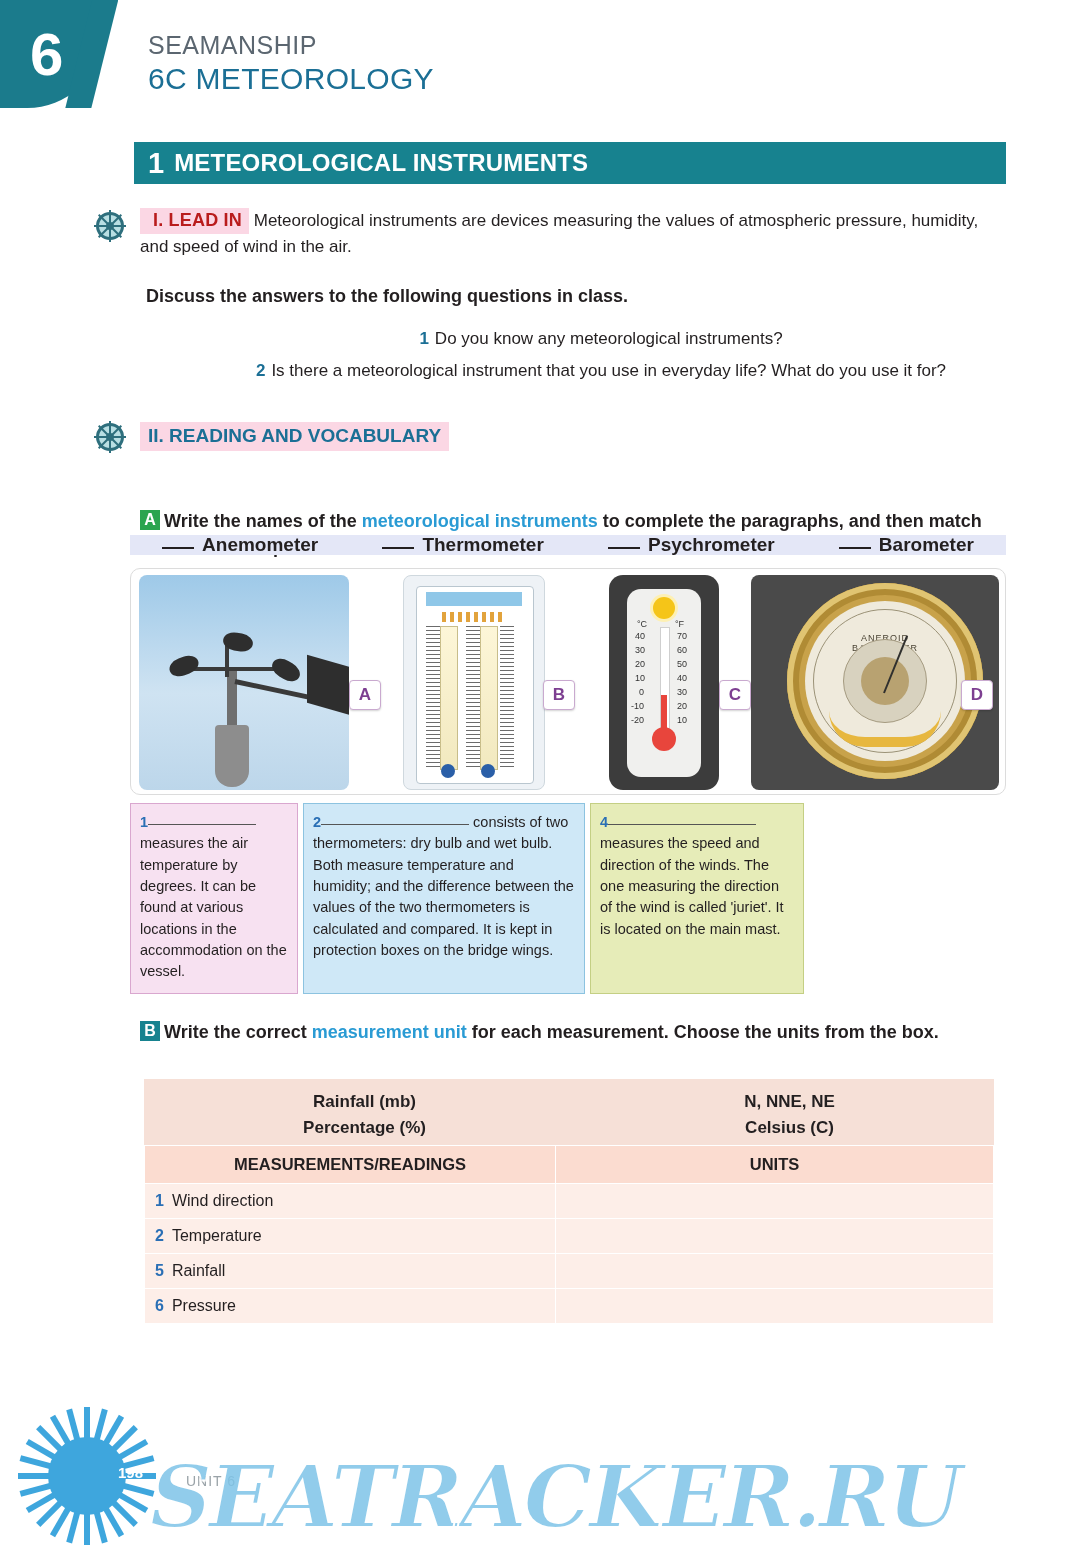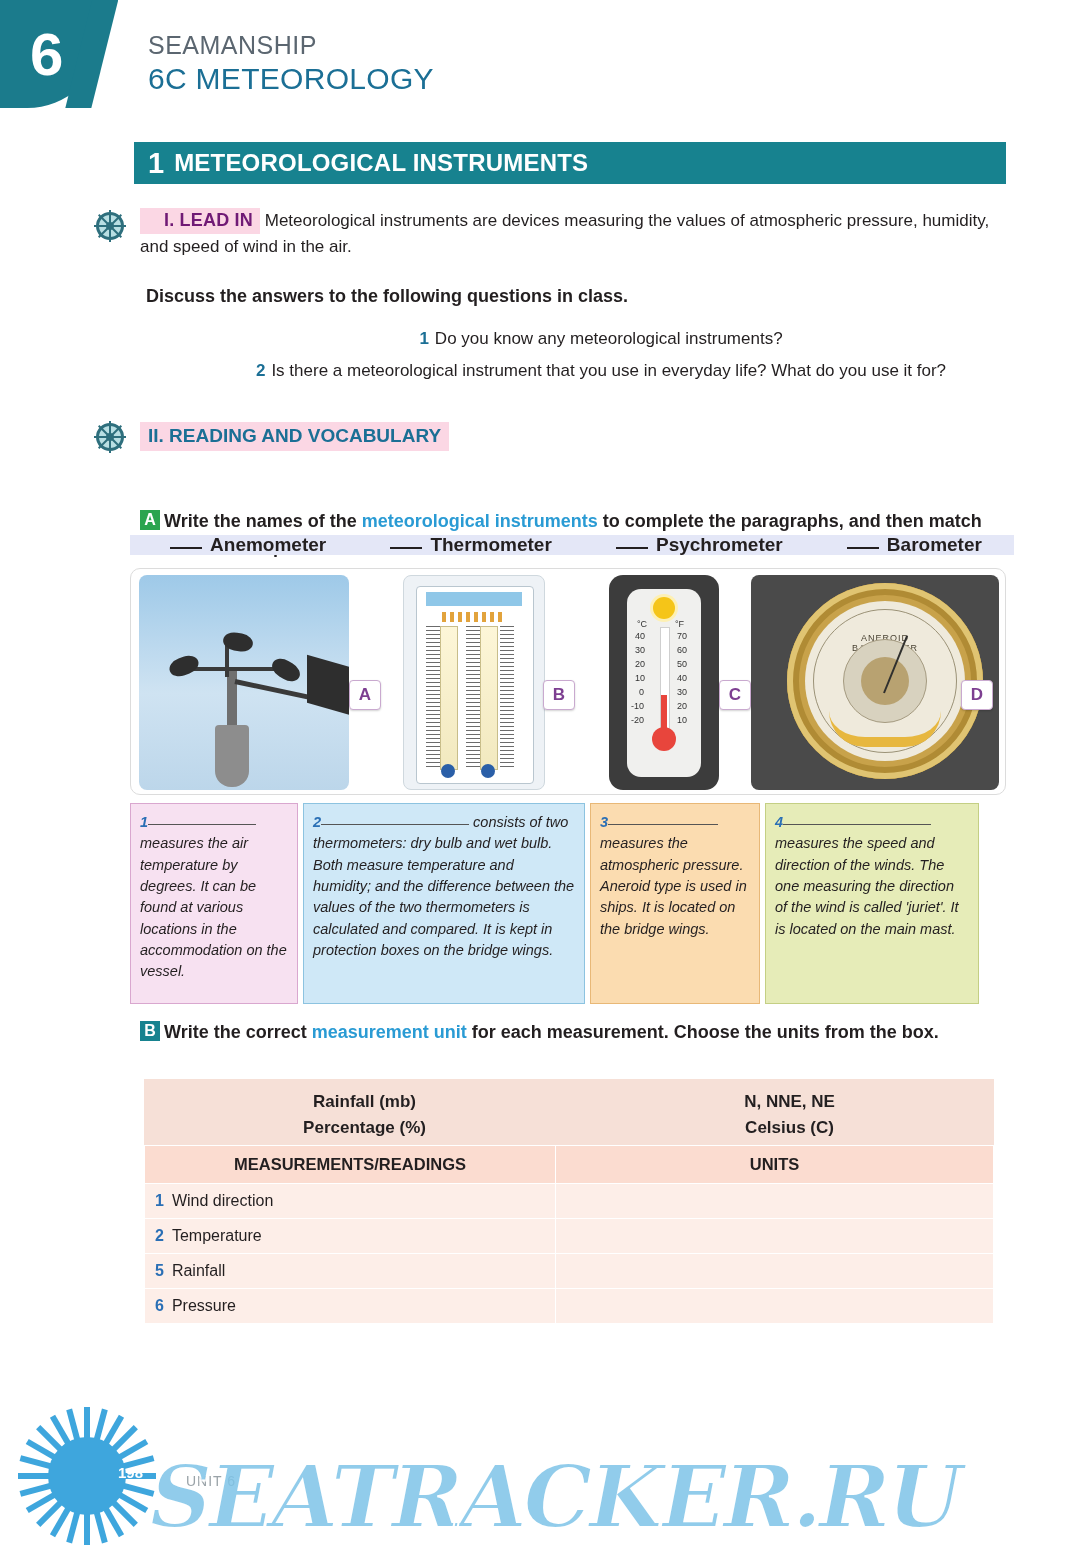--- a/index.html
+++ b/index.html
@@ -136,24 +136,24 @@
 
   .leadin {
     position: absolute;
     left: 140px;
     top: 208px;
     width: 860px;
   }
   .tag-pink {
     display: inline-block;
     background: #fbd7e4;
-    color: #701a75;
+    color: #b91c1c;
     font-weight: bold;
     font-size: 18px;
-    padding: 2px 7px 3px 24px;
+    padding: 2px 7px 3px 13px;
     letter-spacing: 0.2px;
   }
   .leadin .body {
     font-size: 17px;
     line-height: 1.55;
     color: #231f20;
   }
   .discuss {
     position: absolute;
     left: 146px;
@@ -228,21 +228,20 @@
     left: 130px;
     top: 535px;
     width: 876px;
     height: 20px;
     background: #e4e7f7;
     display: flex;
     align-items: center;
     justify-content: space-around;
     font-size: 19px;
     font-weight: bold;
-    padding-left: 8px;
   }
   .names-strip .nm .blank {
     display: inline-block;
     border-bottom: 2px solid #231f20;
     width: 32px;
     margin-right: 8px;
     vertical-align: 2px;
   }
 
   
@@ -338,25 +337,24 @@
   .defs {
     position: absolute;
     left: 130px;
     top: 803px;
     width: 876px;
     display: flex;
     gap: 5px;
   }
   .def {
     box-sizing: border-box;
-    padding: 8px 9px 20px 9px;
+    padding: 8px 9px 10px 9px;
     font-size: 14.5px;
     line-height: 1.47;
     border: 1px solid #bdbdbd;
-    font-style: italic;
   }
   .def .n { color: #2a6fb5; font-weight: bold; }
   .def .blank {
     display: inline-block;
     border-bottom: 1px solid #555;
     vertical-align: 2px;
   }
   .def.d1 { width: 168px; background: #f7e1f1; border-color: #d9a7cf; }
   .def.d2 { width: 282px; background: #cfe8f7; border-color: #8cc3e0; }
   .def.d3 { width: 170px; background: #fbdcb0; border-color: #e8b877; }
@@ -600,24 +598,20 @@
 </div>
 
 <div class="defs">
   <div class="def d1">
     <span class="n">1</span><span class="blank" style="width:108px;"></span>
     <span>measures the air temperature by degrees. It can be found at various locations in the accommodation on the vessel.</span>
   </div>
   <div class="def d2">
     <span class="n">2</span><span class="blank" style="width:148px;"></span>
     <span>consists of two thermometers: dry bulb and wet bulb. Both measure temperature and humidity; and the difference between the values of the two thermometers is calculated and compared. It is kept in protection boxes on the bridge wings.</span>
-  </div>
-  <div class="def d3">
-    <span class="n">3</span><span class="blank" style="width:110px;"></span>
-    <span>measures the atmospheric pressure. Aneroid type is used in ships. It is located on the bridge wings.</span>
   </div>
   <div class="def d4">
     <span class="n">4</span><span class="blank" style="width:148px;"></span>
     <span>measures the speed and direction of the winds. The one measuring the direction of the wind is called 'juriet'. It is located on the main mast.</span>
   </div>
 </div>
 
 <div class="task" id="taskB">
   <span class="letter teal">B</span><span class="text"><span>Write the correct </span><span class="blue">measurement unit</span><span> for each measurement. Choose the units from the box.</span></span>
 </div>

